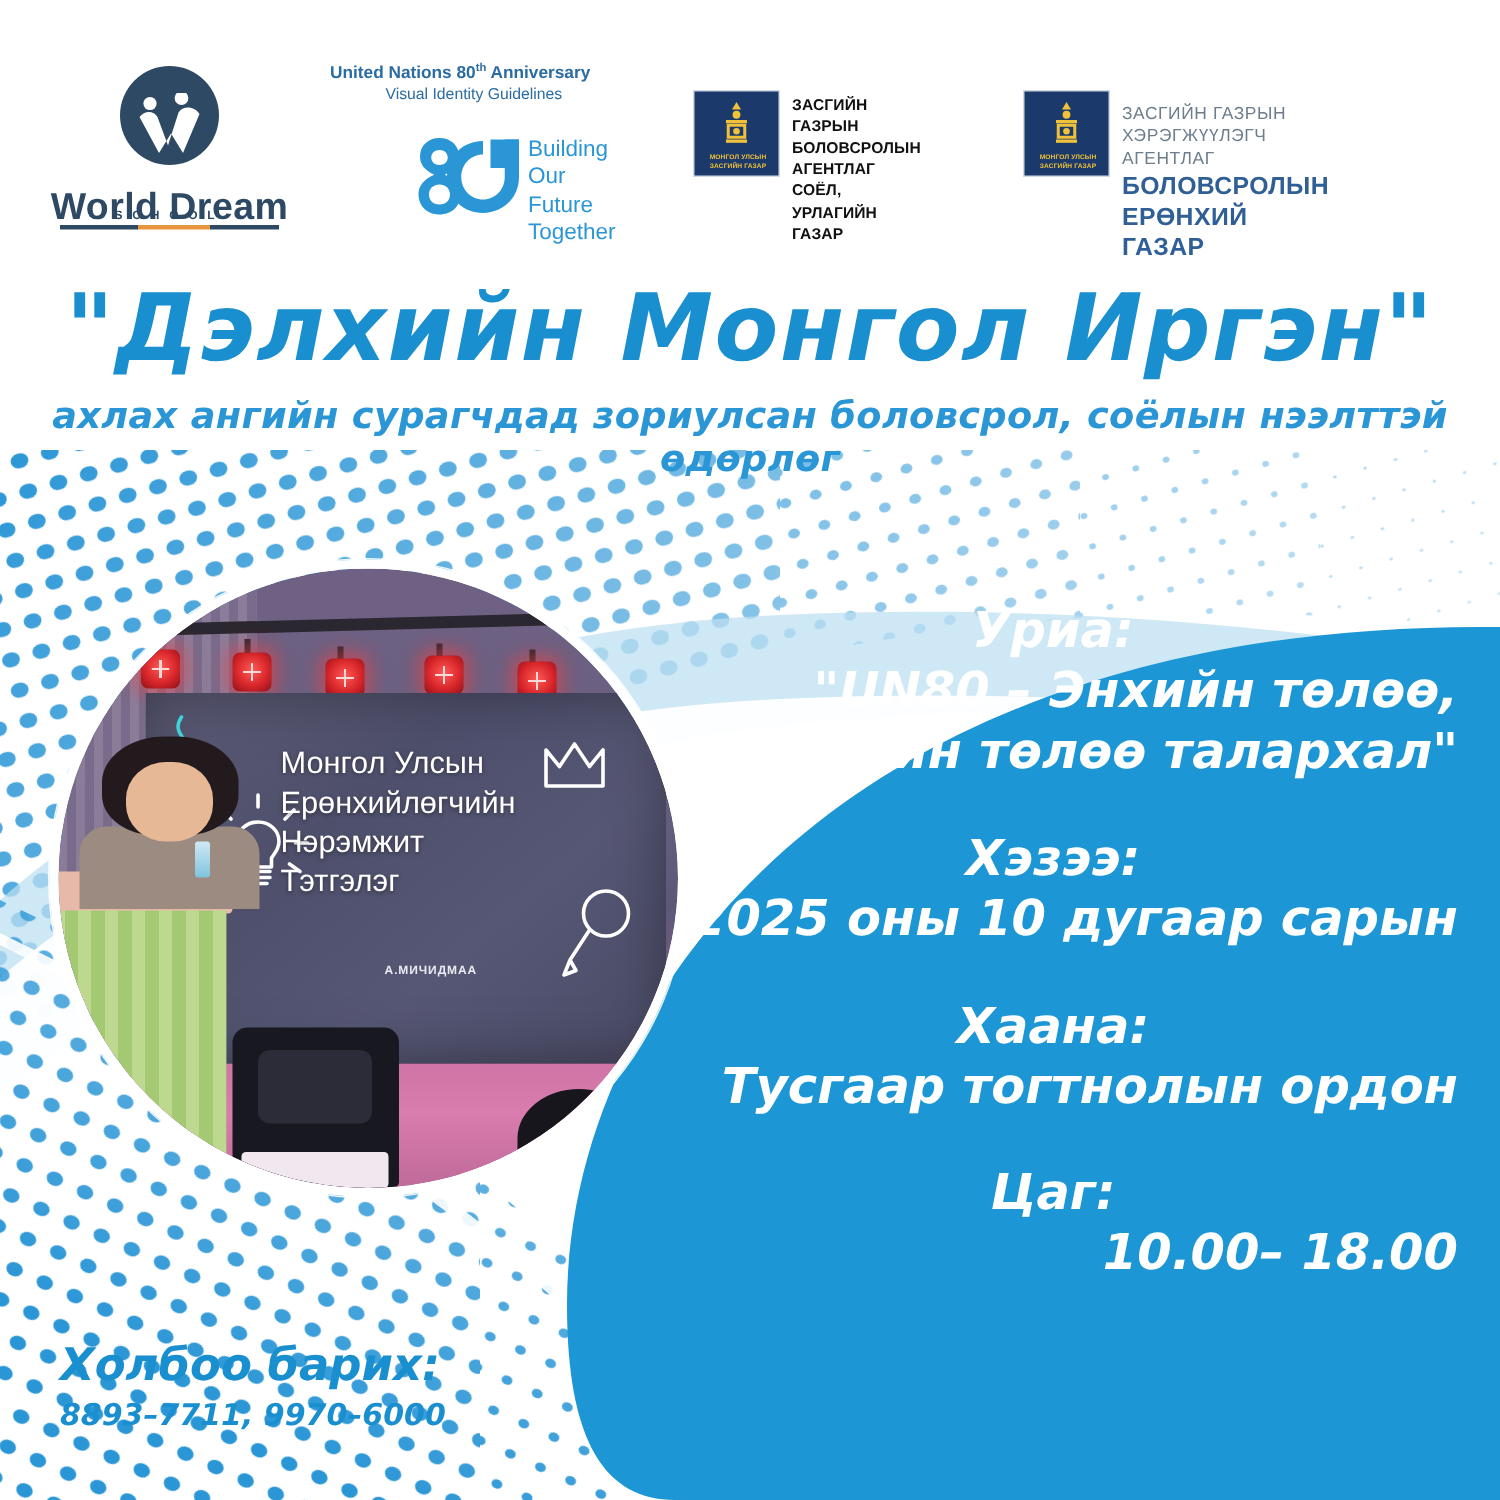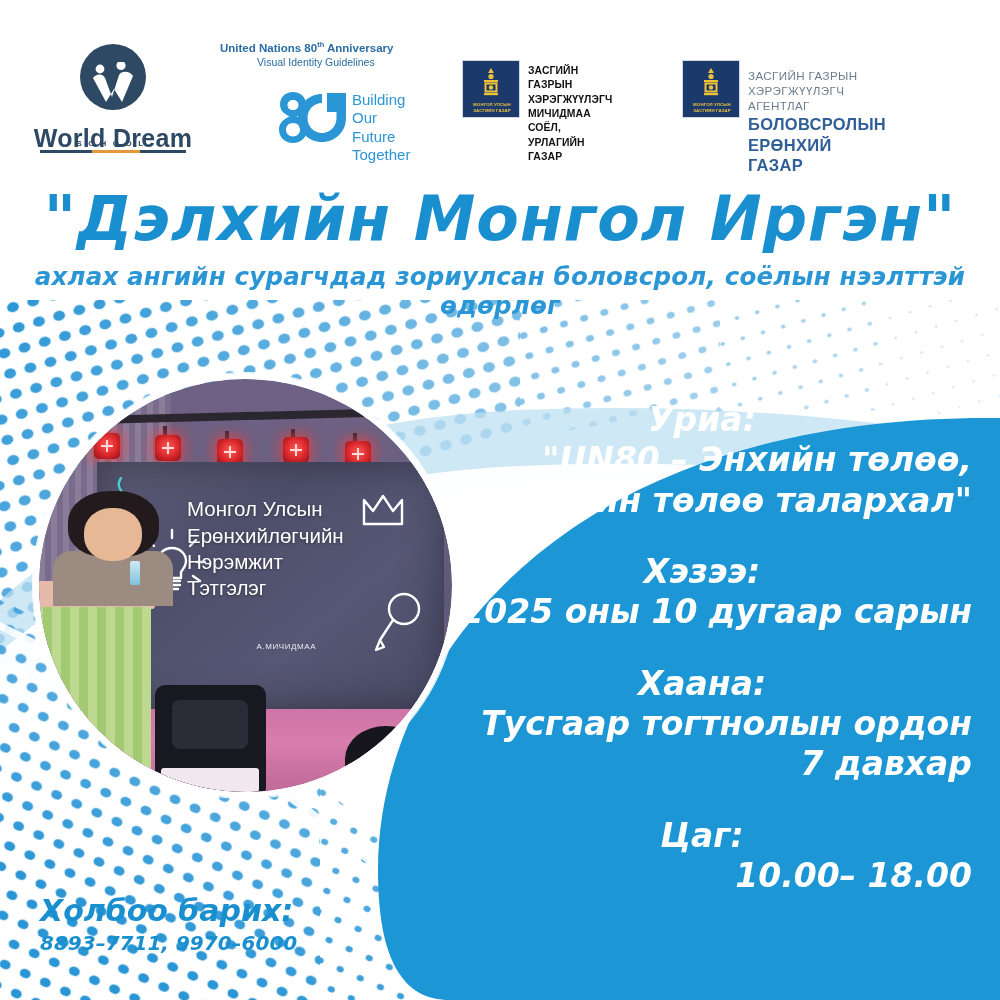--- a/index.html
+++ b/index.html
@@ -94,21 +94,21 @@
       linear-gradient(90deg,transparent 42%,#ffd9d9 42%,#ffd9d9 58%,transparent 58%);
     border-radius:2px;}
   .lamp-stem{position:absolute;width:4px;height:12px;background:#2b2730;}
 
   .screen{position:absolute;left:14%;top:20%;width:84%;height:60%;
     background:linear-gradient(140deg,#5c5b76 0%,#4e4f6b 35%,#565774 65%,#4a4b66 100%);
     box-shadow:inset 0 0 40px rgba(0,0,0,.35);}
   .scr-txt{position:absolute;left:26%;top:14%;width:72%;color:#fff;
     font-size:20.5px;line-height:1.28;text-align:left;font-weight:400;
     text-shadow:0 1px 3px rgba(0,0,0,.4);}
-  .scr-author{position:absolute;left:46%;top:73%;color:#e9e9f2;font-size:8px;letter-spacing:.6px;font-weight:400;}
+  .scr-author{position:absolute;left:46%;top:73%;color:#e9e9f2;font-size:8px;letter-spacing:.6px;font-weight:700;}
   .doodle{position:absolute;stroke:#fff;fill:none;stroke-width:2.4;stroke-linecap:round;stroke-linejoin:round;}
   .squiggle{stroke:#3fd2d8;}
   .podium{position:absolute;left:-2%;top:49%;width:30%;height:51%;}
   .pod-top{position:absolute;left:0;top:0;width:100%;height:13%;background:#e7b9a8;border-radius:3px;}
   .pod-body{position:absolute;left:3%;top:12%;width:94%;height:88%;
     background:repeating-linear-gradient(90deg,#bcd98f 0 9px,#a4c973 9px 18px);}
   .speaker{position:absolute;left:7%;top:27%;width:22%;height:26%;}
   .sp-hair{position:absolute;left:0;top:0;width:100%;height:62%;border-radius:46% 46% 40% 40%;background:#231a1e;}
   .sp-face{position:absolute;left:18%;top:16%;width:64%;height:50%;border-radius:46%;background:#e7b896;}
   .sp-body{position:absolute;left:-16%;top:56%;width:132%;height:52%;border-radius:18px 18px 0 0;background:#9b8b80;}
@@ -299,21 +299,21 @@
           <circle cx="11" cy="19.5" r="2.2" fill="#f0c23a"></circle>
           <rect x="4" y="25" width="14" height="2.2" fill="#f0c23a"></rect>
         </svg>
         <div class="etxt">
           <div>МОНГОЛ УЛСЫН</div>
           <div>ЗАСГИЙН ГАЗАР</div>
         </div>
       </div>
       <div class="gov-txt">
         <div>ЗАСГИЙН ГАЗРЫН</div>
-        <div>ХЭРЭГЖҮҮЛЭГЧ МИЧИДМАА</div>
+        <div>БОЛОВСРОЛЫН АГЕНТЛАГ</div>
         <div>СОЁЛ, УРЛАГИЙН ГАЗАР</div>
       </div>
     </div>
 
     <div class="gov gov2">
       <div class="emblem">
         <svg class="soy" width="22" height="34" viewBox="0 0 22 34">
           <path d="M11,0 L14,5 L8,5 Z" fill="#f0c23a"></path>
           <circle cx="11" cy="8.5" r="2.6" fill="#f0c23a"></circle>
           <rect x="4" y="12" width="14" height="2.2" fill="#f0c23a"></rect>
@@ -407,21 +407,20 @@
     </div>
 
     <div class="blk">
       <div class="lbl">Хэзээ:</div>
       <div class="val">2025 оны 10 дугаар сарын</div>
     </div>
 
     <div class="blk">
       <div class="lbl">Хаана:</div>
       <div class="val">Тусгаар тогтнолын ордон</div>
-      <div class="val">7 давхар</div>
     </div>
 
     <div class="blk">
       <div class="lbl">Цаг:</div>
       <div class="val">10.00–  18.00</div>
     </div>
   </div>
 
   <div class="contact">
     <div class="c-lbl">Холбоо барих:</div>

